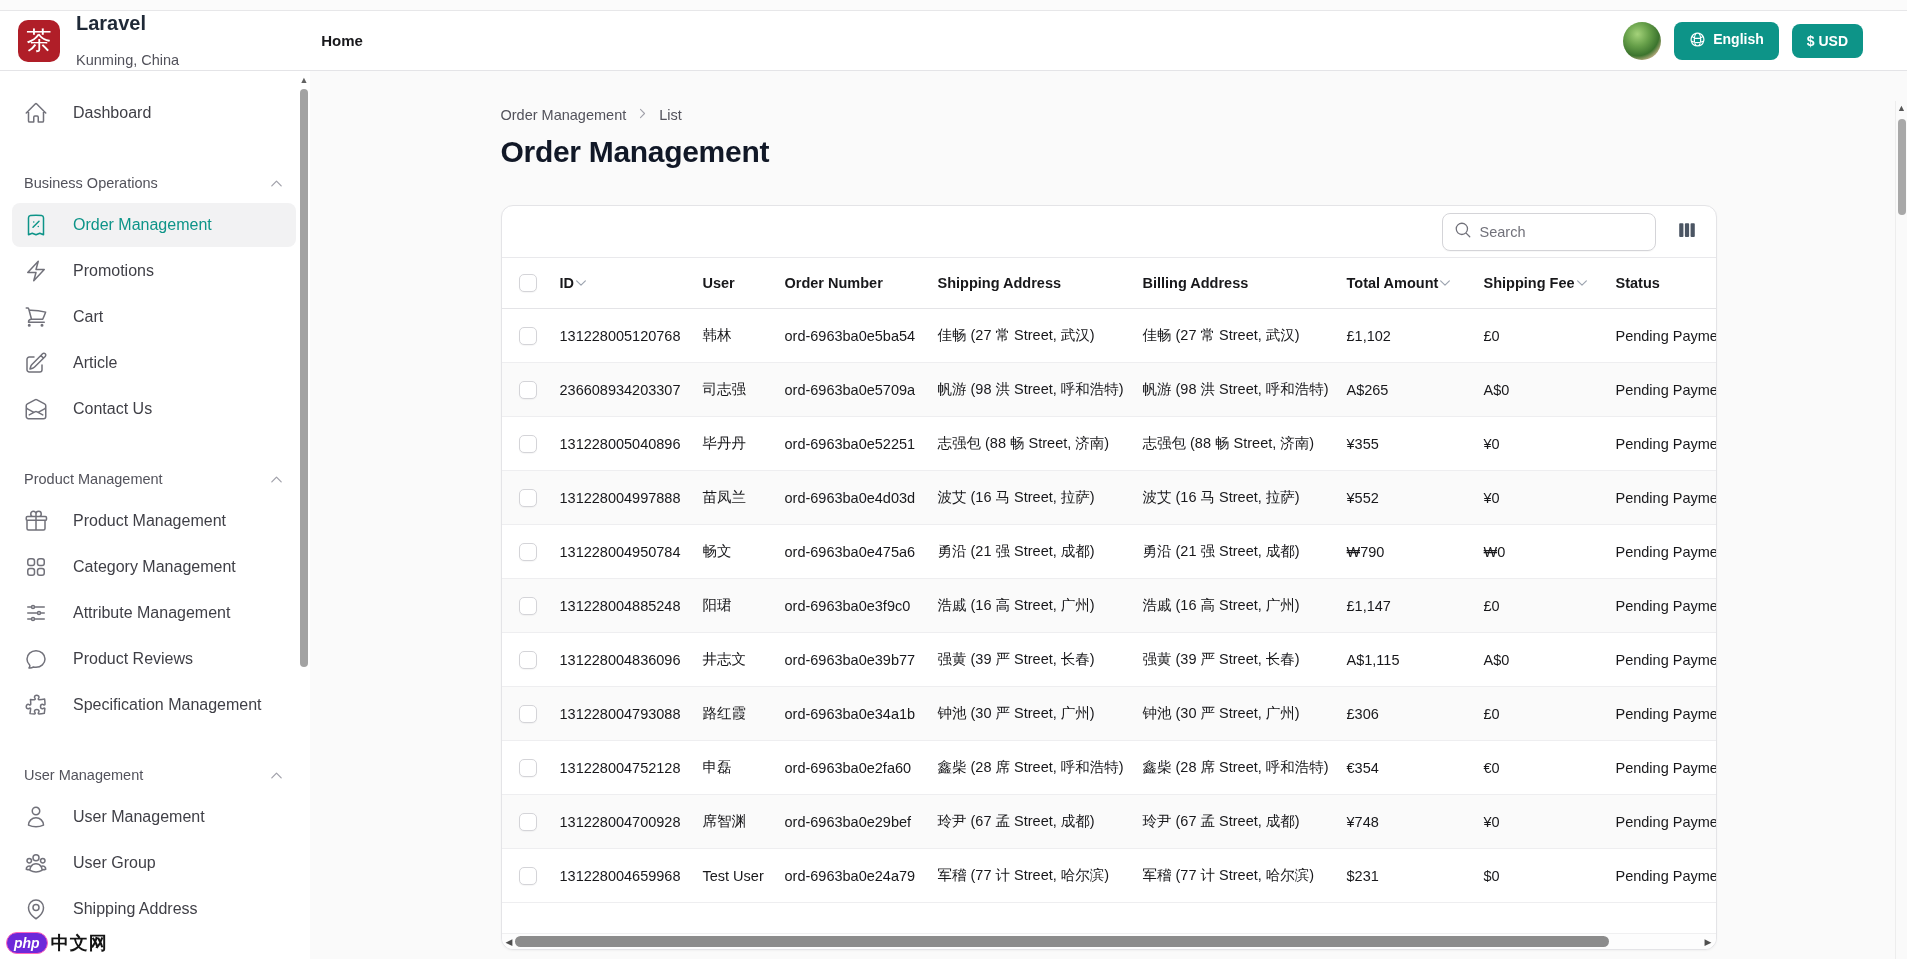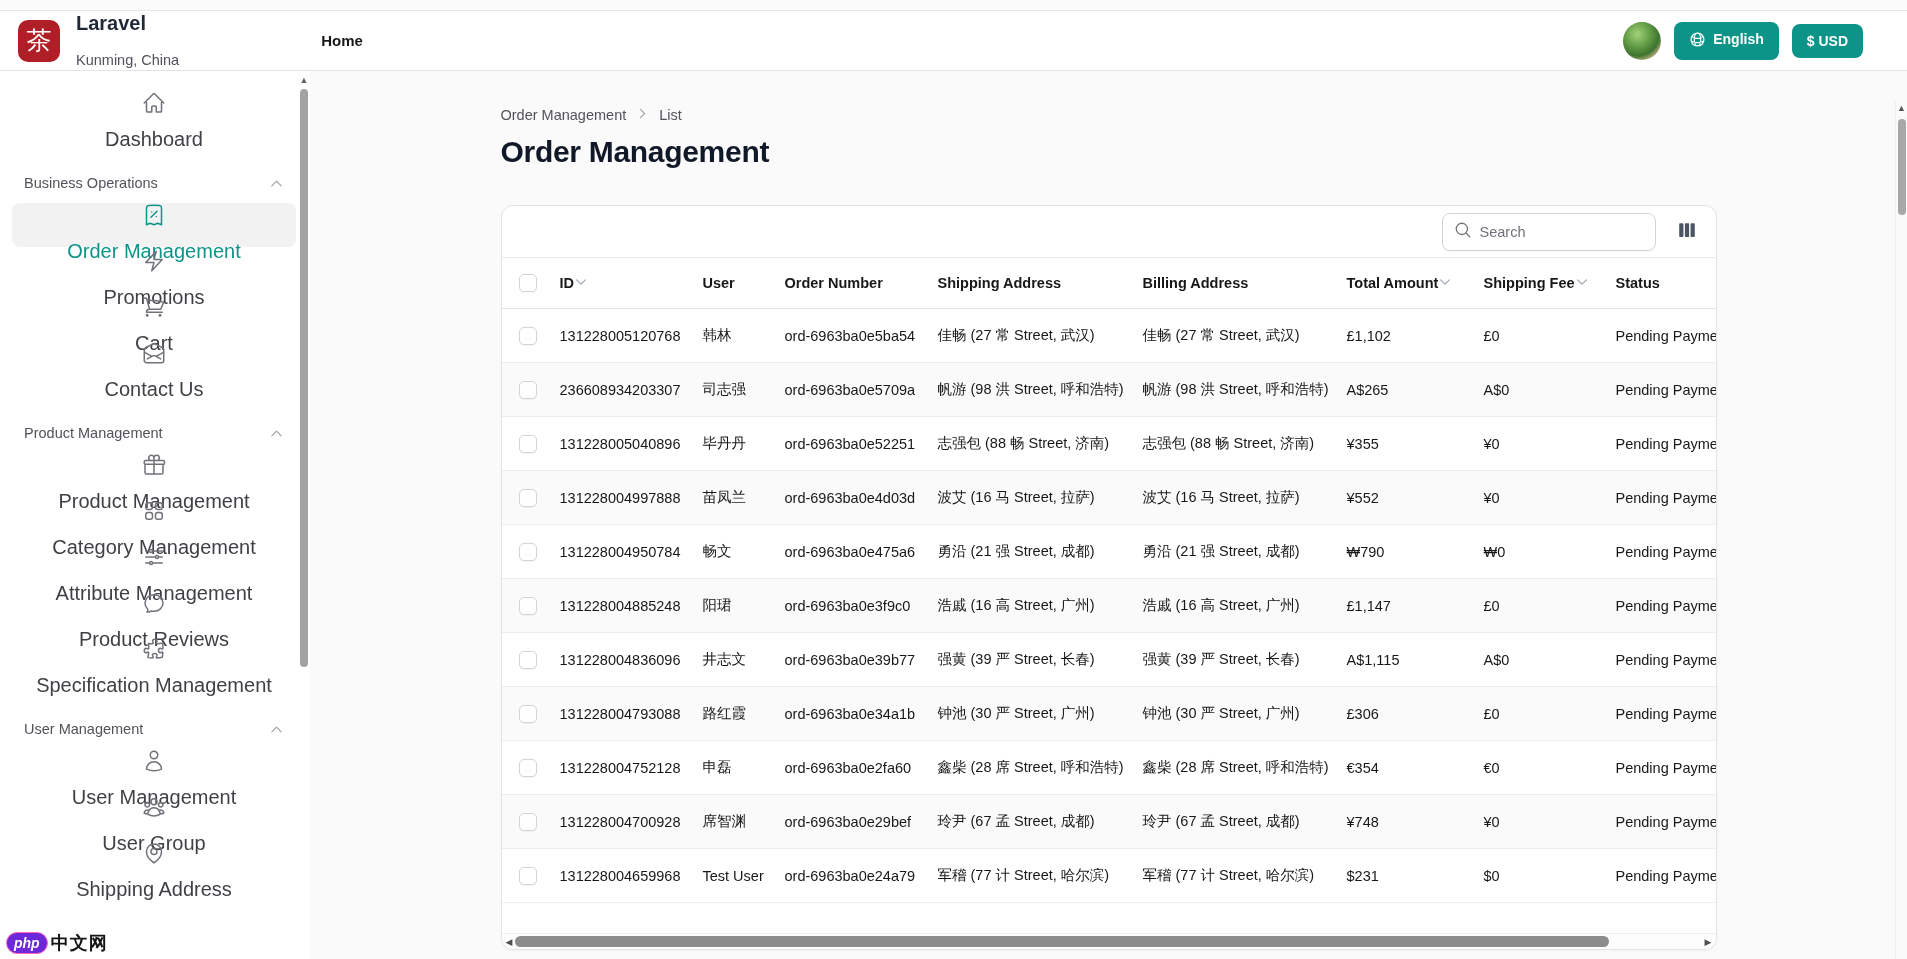--- a/index.html
+++ b/index.html
@@ -14,21 +14,21 @@
   .brand-title { font-size:20px; font-weight:700; color:#1f2937; }
   .brand-subtitle { font-size:14.5px; color:#52525b; margin-top:17px; }
   .top-nav { margin-left:142px; font-size:15px; font-weight:700; color:#18181b; cursor:pointer; }
   .header-right { margin-left:auto; display:flex; align-items:center; gap:13px; }
   .avatar { width:38px; height:38px; border-radius:50%; background:radial-gradient(circle at 38% 32%, #a4d27a 0%, #67a04a 34%, #3c742e 62%, #c8b289 80%, #f1e8d4 100%); cursor:pointer; }
   .pill-btn { display:flex; align-items:flex-start; gap:7px; background:#0d9488; color:#fff; border:none; border-radius:8px; padding:9px 15px; font-size:14px; font-weight:700; font-family:inherit; cursor:pointer; }
 
   
   .app-body { display:flex; height:888px; position:relative; }
   .sidebar { width:310px; background:#fff; padding:20px 14px 0 12px; position:relative; flex:none; }
-  .side-item { display:flex; align-items:center; gap:13px; height:44px; padding:0 12px; border-radius:8px; font-size:20px; color:#3f3f46; cursor:pointer; margin-bottom:2px;flex-direction:column; }
+  .side-item { display:flex; align-items:center; gap:25px; height:44px; padding:0 12px; border-radius:8px; font-size:16px; color:#3f3f46; cursor:pointer; margin-bottom:2px; }
   .side-item svg { color:#71717a; flex:none; }
   .side-item.active { background:#f2f2f3; color:#0d9488; font-weight:500; }
   .side-item.active svg { color:#0d9488; }
   .group-label { display:flex; align-items:center; justify-content:space-between; margin:40px 12px 12px 12px; font-size:14.5px; color:#52525b; cursor:pointer;gap:40px; }
   .group-label svg { color:#a1a1aa; }
   .sidebar-scrollbar { position:absolute; top:4px; right:1px; width:10px; height:870px; }
   .sidebar-scrollbar .arr { color:#616161; font-size:9px; text-align:center; line-height:10px; }
   .sidebar-scrollbar .thumb { width:8px; margin:4px auto 0; height:578px; background:#a3a3a3; border-radius:5px; }
   .watermark { position:absolute; left:6px; bottom:4px; display:flex; align-items:center; gap:3px; }
   .wm-badge { background:#6d28d9; color:#fff; font-style:italic; font-weight:700; font-size:14px; padding:2px 7px; border-radius:12px; border:1px solid #f6b; }
@@ -48,21 +48,21 @@
   .search-box { width:214px; height:38px; border:1px solid #d4d4d8; border-radius:8px; display:flex; align-items:center; padding:0 11px; gap:8px; background:#fff; box-shadow:0 1px 1px rgba(0,0,0,.03); }
   .search-box svg { color:#71717a; flex:none; }
   .search-box input { border:none; outline:none; width:100%; font-size:14.5px; font-family:inherit; color:#18181b; background:transparent; }
   .search-box input::placeholder { color:#71717a; }
   .col-toggle { border:none; background:transparent; color:#4b5563; cursor:pointer; display:flex; align-items:center; padding:4px; }
 
   .table-wrap { flex:1; overflow:hidden; }
   table { border-collapse:collapse; table-layout:fixed; width:1320px; font-size:14.5px; }
   th, td { text-align:left; white-space:nowrap; overflow:hidden; }
   thead th { padding:16px 12px; font-weight:700; color:#18181b; border-bottom:1px solid #e4e4e7; background:#fff; }
-  thead th .th-inner { display:flex; }
+  thead th .th-inner { display:flex; align-items:center; }
   thead th svg { color:#9ca3af; }
   tbody td { padding:17px 12px; color:#18181b; border-bottom:1px solid #eeeef0; }
   tbody tr:nth-child(even) td { background:#fafafa; }
   .cell-check { padding-left:17px !important; }
   .checkbox { width:18px; height:18px; border:1px solid #d4d4d8; border-radius:5px; background:#fff; box-shadow:0 1px 1px rgba(0,0,0,.04); cursor:pointer; }
 
   .hscroll { height:16px; flex:none; background:#fdfdfd; border-top:1px solid #f0f0f1; display:flex; align-items:center; padding:0 3px; }
   .hscroll .harr { color:#4f4f4f; font-size:9px; line-height:16px; flex:none; width:9px; text-align:center; cursor:pointer; }
   .hscroll .htrack { flex:1; height:11px; position:relative; }
   .hscroll .hthumb { position:absolute; left:1px; top:0; height:11px; width:92%; background:#8c8c8c; border-radius:6px; cursor:pointer; }
@@ -128,20 +128,26 @@
           <span>Promotions</span>
         </div>
         <div class="side-item">
           <svg width="24" height="24" viewBox="0 0 24 24" fill="none" stroke="currentColor" stroke-width="1.5" stroke-linecap="round" stroke-linejoin="round">
             <path d="M2.25 3h1.386c.51 0 .955.343 1.087.835l.383 1.437M7.5 14.25a3 3 0 00-3 3h15.75m-12.75-3h11.218c1.121-2.3 2.1-4.684 2.924-7.138a60.1 60.1 0 00-16.536-1.84M7.5 14.25L5.106 5.272M6 20.25a.75.75 0 11-1.5 0 .75.75 0 011.5 0zm12.75 0a.75.75 0 11-1.5 0 .75.75 0 011.5 0z"></path>
           </svg>
           <span>Cart</span>
         </div>
         <div class="side-item">
           <svg width="24" height="24" viewBox="0 0 24 24" fill="none" stroke="currentColor" stroke-width="1.5" stroke-linecap="round" stroke-linejoin="round">
+            <path d="M16.862 4.487l1.687-1.688a1.875 1.875 0 112.652 2.652L10.582 16.07a4.5 4.5 0 01-1.897 1.13L6 18l.8-2.685a4.5 4.5 0 011.13-1.897l8.932-8.931zm0 0L19.5 7.125M18 14v4.75A2.25 2.25 0 0115.75 21H5.25A2.25 2.25 0 013 18.75V8.25A2.25 2.25 0 015.25 6H10"></path>
+          </svg>
+          <span>Article</span>
+        </div>
+        <div class="side-item">
+          <svg width="24" height="24" viewBox="0 0 24 24" fill="none" stroke="currentColor" stroke-width="1.5" stroke-linecap="round" stroke-linejoin="round">
             <path d="M21.75 9v.906a2.25 2.25 0 01-1.183 1.981l-6.478 3.488M2.25 9v.906a2.25 2.25 0 001.183 1.981l6.478 3.488m8.839 2.51l-4.66-2.51m0 0l-1.023-.55a2.25 2.25 0 00-2.134 0l-1.022.55m0 0l-4.661 2.51m16.5 1.615a2.25 2.25 0 01-2.25 2.25h-15a2.25 2.25 0 01-2.25-2.25V8.844a2.25 2.25 0 011.183-1.98l7.5-4.04a2.25 2.25 0 012.134 0l7.5 4.04a2.25 2.25 0 011.183 1.98V19.5z"></path>
           </svg>
           <span>Contact Us</span>
         </div>
         <div class="group-label">
           <span>Product Management</span>
           <svg width="15" height="15" viewBox="0 0 24 24" fill="none" stroke="currentColor" stroke-width="2" stroke-linecap="round" stroke-linejoin="round">
             <path d="M4.5 15.75l7.5-7.5 7.5 7.5"></path>
           </svg>
         </div>

